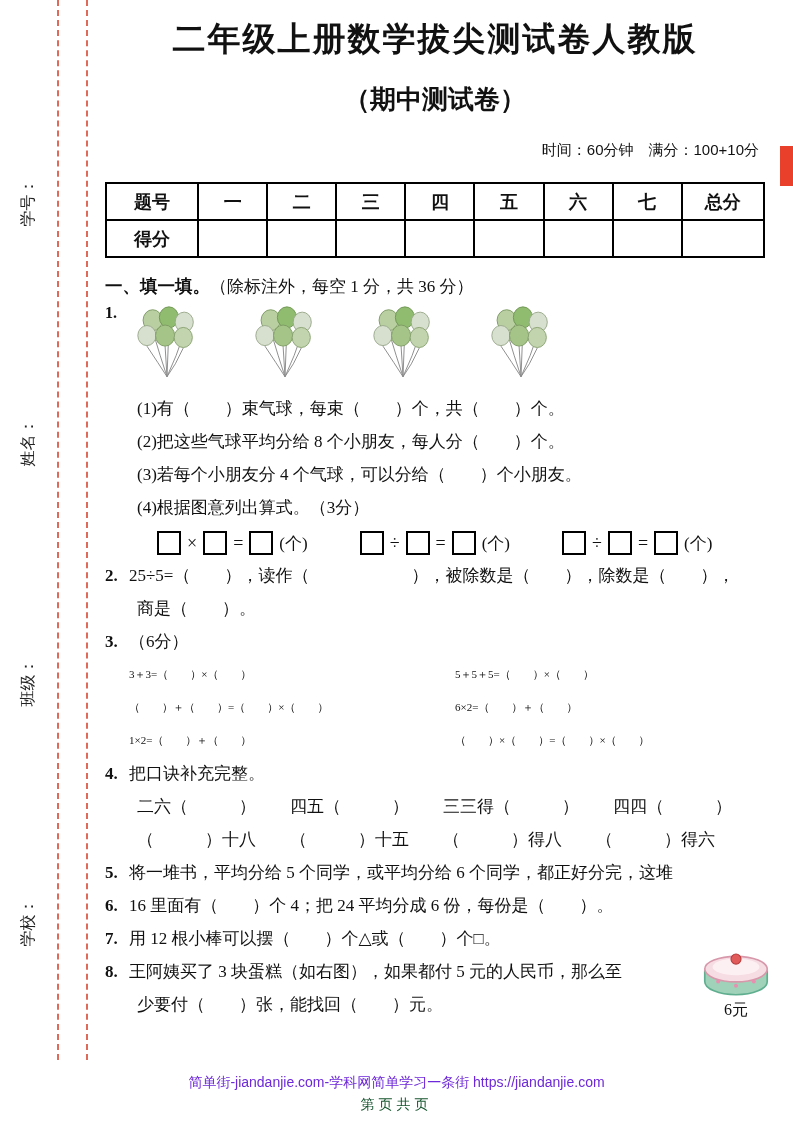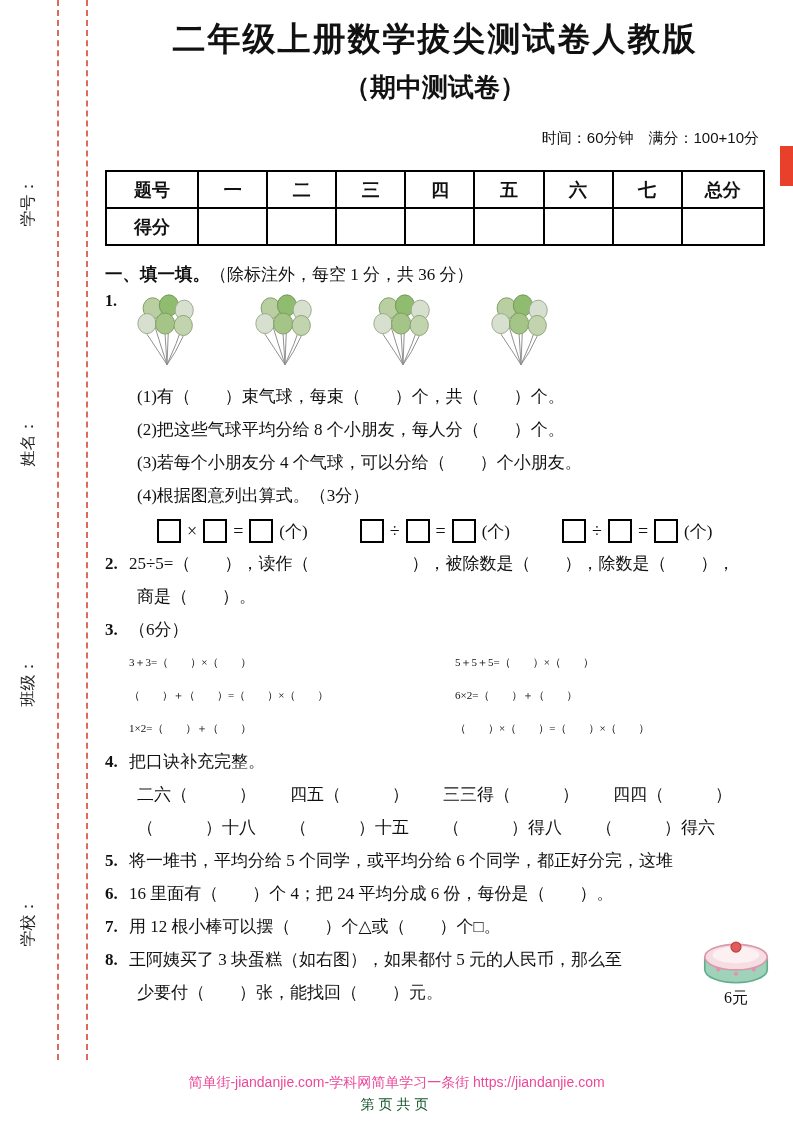--- a/index.html
+++ b/index.html
@@ -20,21 +20,21 @@
   
   .edge-mark { position:absolute; right:0; top:146px; width:13px; height:40px; background:#e8402a; }
 
   
   .content { position:absolute; left:105px; top:16px; width:660px; }
   .title {
     text-align:center; font-size:33px; font-weight:bold; letter-spacing:2px;
     font-family:"Liberation Sans","DejaVu Sans",sans-serif; line-height:46px;
   }
   .subtitle {
-    text-align:center; font-size:26px; font-weight:bold; margin-top:8px;
+    text-align:center; font-size:26px; font-weight:bold; margin-top:20px;
     font-family:Liberation Sans, sans-serif;
   }
   .time-info {
     text-align:right; font-size:15px; margin:24px 6px 22px 0;
     font-family:"Liberation Sans","DejaVu Sans",sans-serif;
   }
   table.score-table { width:100%; border-collapse:collapse; table-layout:fixed; }
   table.score-table td {
     border:2px solid #000; height:37px; text-align:center;
     font-size:18px; font-weight:bold;
@@ -59,21 +59,21 @@
 
   
   .g-row { display:flex; font-size:11px; line-height:33px; margin-left:24px; white-space:nowrap; }
   .g-row .l { width:326px; }
 
   .q8 { position:relative; padding-right:100px; }
   .cake { position:absolute; right:-14px; top:-16px; width:86px; text-align:center; }
   .cake-price { font-size:16px; line-height:18px; }
 
   .footer { position:absolute; left:0; right:0; bottom:30px; text-align:center;
-    color:#ec4899; font-size:14px; font-family:"Liberation Sans","DejaVu Sans",sans-serif; }
+    color:#6d28d9; font-size:14px; font-family:"Liberation Sans","DejaVu Sans",sans-serif; }
   .page-num { position:absolute; left:0; right:0; bottom:8px; text-align:center;
     color:#14532d; font-size:14px; letter-spacing:4px; }
 </style>
 </head>
 <body>
 
 <svg width="0" height="0" style="position:absolute">
   <defs>
     <g id="balloon-bunch">
       <g stroke="#8a8a8a" fill="none" stroke-width="1">

